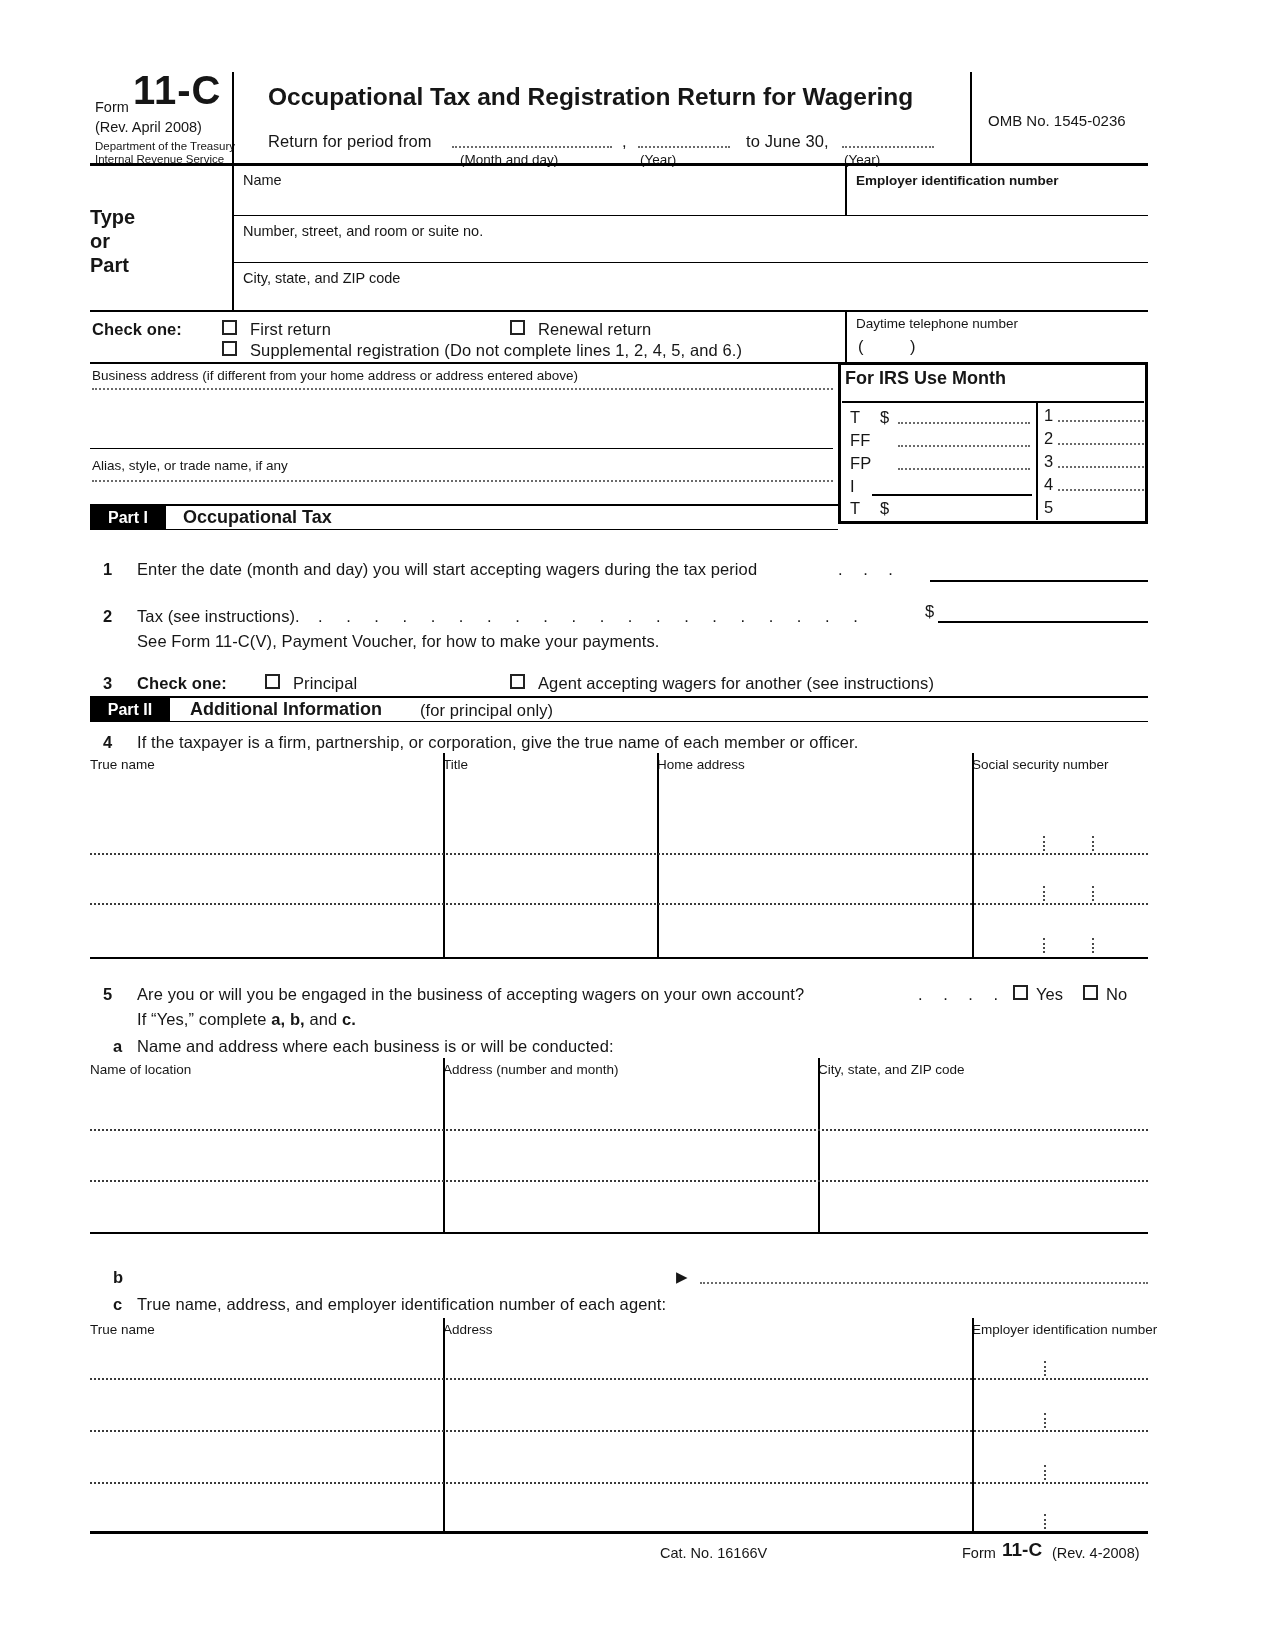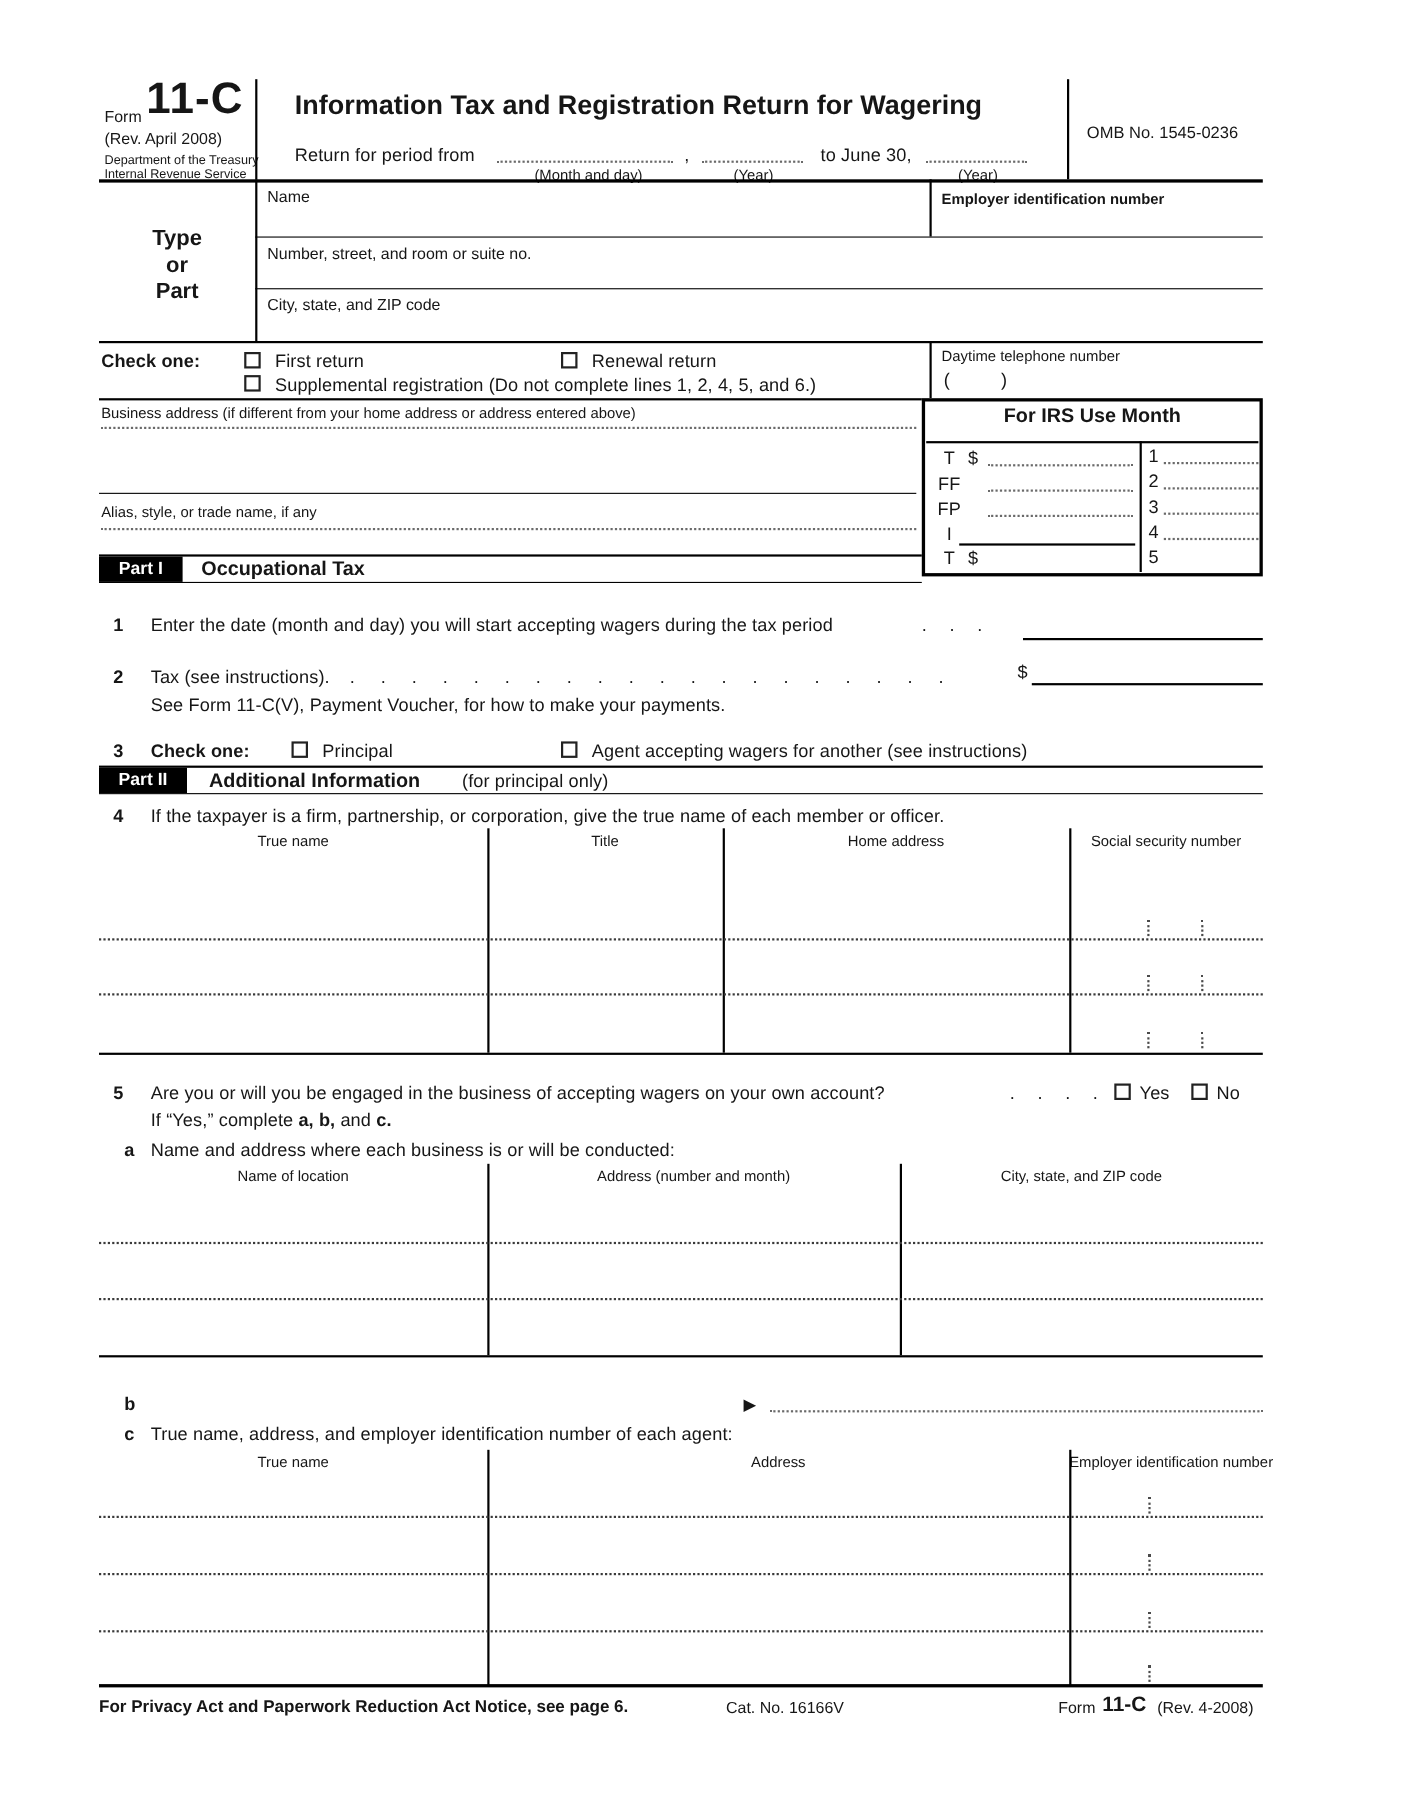--- a/index.html
+++ b/index.html
@@ -12,39 +12,39 @@
   .dotl{position:absolute;border-bottom:2px dotted #6a6a6a}
   .dashl{position:absolute;border-bottom:2px dotted #3a3a3a}
   .cb{position:absolute;width:15px;height:15px;border:2px solid #222;background:#fff}
   .colon{position:absolute;width:0;height:15px;border-left:2px dotted #4a4a4a}
   .b{font-weight:700}
   .t11{font-size:11.5px}
   .t13{font-size:13.5px}
   .t14{font-size:14.5px}
   .t16{font-size:16.5px;letter-spacing:.1px}
   .t18{font-size:18px}
-  .ctr{text-align:center}
+  .ctr{text-align:left}
   .partbox{position:absolute;background:#000;color:#fff;font-weight:700;font-size:16px;
            text-align:center;line-height:23px;height:23px}
   .leader{word-spacing:14px;letter-spacing:1px;overflow:hidden;display:inline-block;vertical-align:bottom}
   .fill{position:absolute}
 </style>
 </head>
 <body>
 
 <div id="page">
 
   <span class="abs t14" style="left:95px;top:99px">Form</span>
   <span class="abs b" style="left:133px;top:68px;font-size:40px;letter-spacing:1px">11-C</span>
   <span class="abs t14" style="left:95px;top:119px">(Rev. April 2008)</span>
   <span class="abs t11" style="left:95px;top:140px">Department of the Treasury</span>
   <span class="abs t11" style="left:95px;top:153px">Internal Revenue Service</span>
   <div class="vl" style="left:232px;top:72px;width:1.5px;height:91px"></div>
 
-  <span class="abs b" style="left:268px;top:83px;font-size:24.5px">Information Tax and Registration Return for Wagering</span>
+  <span class="abs b" style="left:268px;top:83px;font-size:24.5px">Occupational Tax and Registration Return for Wagering</span>
   <span class="abs t16" style="left:268px;top:132px">Return for period from</span>
   <div class="dotl fill" style="left:452px;top:130px;width:160px;height:18px"></div>
   <span class="abs t16" style="left:622px;top:132px">,</span>
   <div class="dotl fill" style="left:638px;top:130px;width:92px;height:18px"></div>
   <span class="abs t16" style="left:746px;top:132px">to June 30,</span>
   <div class="dotl fill" style="left:842px;top:130px;width:92px;height:18px"></div>
   <span class="abs t13 ctr" style="left:460px;top:152px;width:150px">(Month and day)</span>
   <span class="abs t13 ctr" style="left:640px;top:152px;width:90px">(Year)</span>
   <span class="abs t13 ctr" style="left:844px;top:152px;width:90px">(Year)</span>
   <div class="vl" style="left:970px;top:72px;width:1.5px;height:91px"></div>
@@ -216,19 +216,18 @@
   <div class="fill" style="left:90px;top:1382px;width:1058px;height:48px"></div>
   <div class="dashl" style="left:90px;top:1430px;width:1058px;height:2px"></div>
   <div class="colon" style="left:1044px;top:1413px"></div>
   <div class="fill" style="left:90px;top:1434px;width:1058px;height:48px"></div>
   <div class="dashl" style="left:90px;top:1482px;width:1058px;height:2px"></div>
   <div class="colon" style="left:1044px;top:1465px"></div>
   <div class="fill" style="left:90px;top:1486px;width:1058px;height:44px"></div>
   <div class="colon" style="left:1044px;top:1514px"></div>
   <div class="hl" style="left:90px;top:1531px;width:1058px;height:3px"></div>
 
-  <span class="abs b" style="left:90px;top:1543px;font-size:15.5px">For Privacy Act and Paperwork Reduction Act Notice, see page 6.</span>
   <span class="abs t14" style="left:660px;top:1545px">Cat. No. 16166V</span>
   <span class="abs t14" style="left:962px;top:1545px">Form</span>
   <span class="abs b" style="left:1002px;top:1539px;font-size:19px">11-C</span>
   <span class="abs t14" style="left:1052px;top:1545px">(Rev. 4-2008)</span>
 
 </div>
 
 </body></html>

